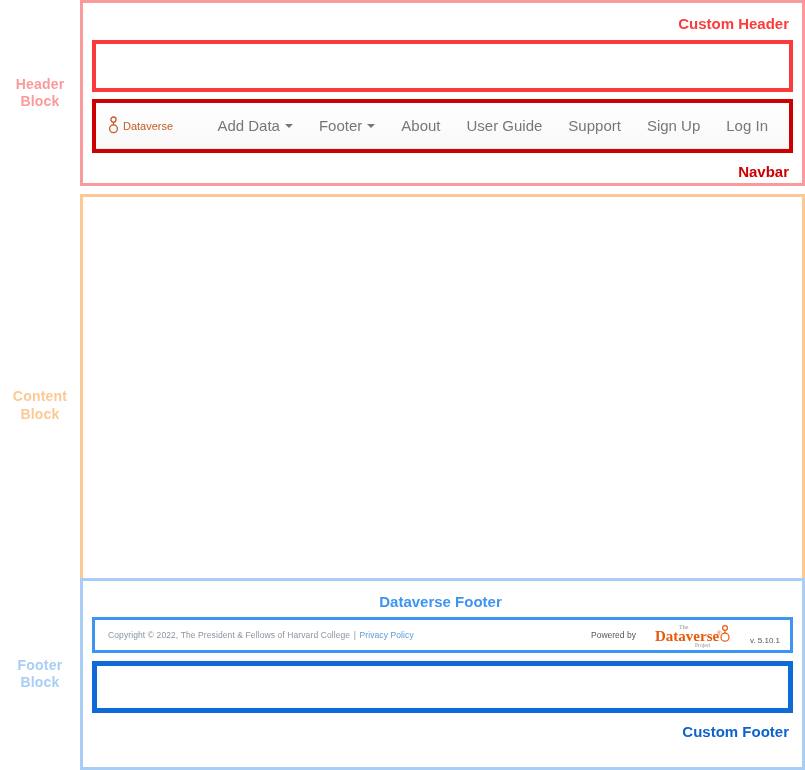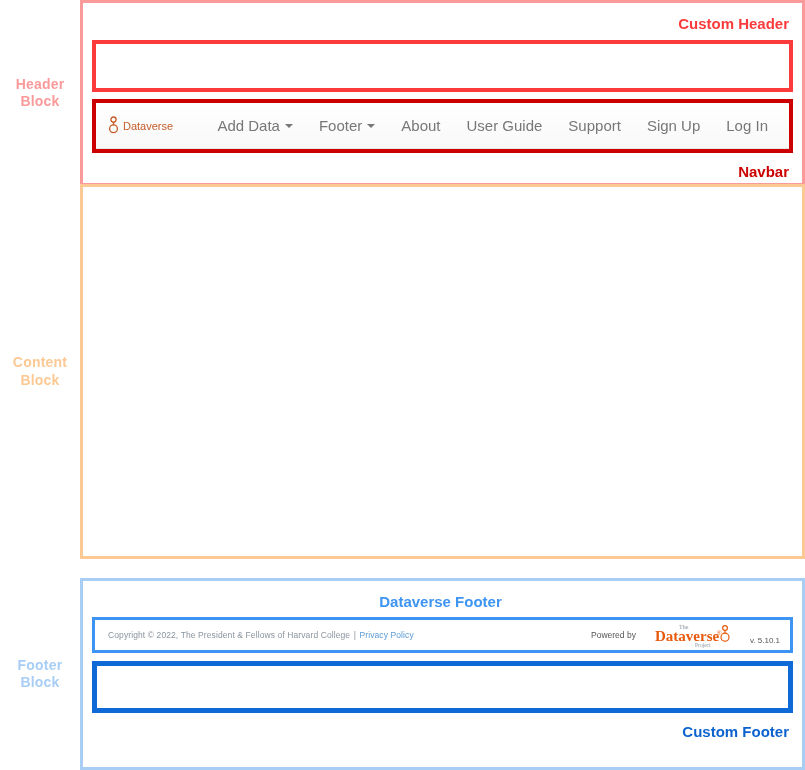--- a/index.html
+++ b/index.html
@@ -133,23 +133,23 @@
     width: 0; height: 0;
     border-left: 4px solid transparent;
     border-right: 4px solid transparent;
     border-top: 4px solid #777777;
     display: inline-block;
   }
 
   
   #content-block {
     left: 0;
-    top: 184px;
-    width: 805px;
-    height: 375px;
+    top: 194px;
+    width: 805px;
+    height: 423px;
   }
   #content-block .block-label { color: #fcc994; }
   #content-block .block-area {
     border: 3px solid #fcc994;
     background: #fff;
   }
   .content-empty { flex: 1 1 auto; }
 
   
   #footer-block {

